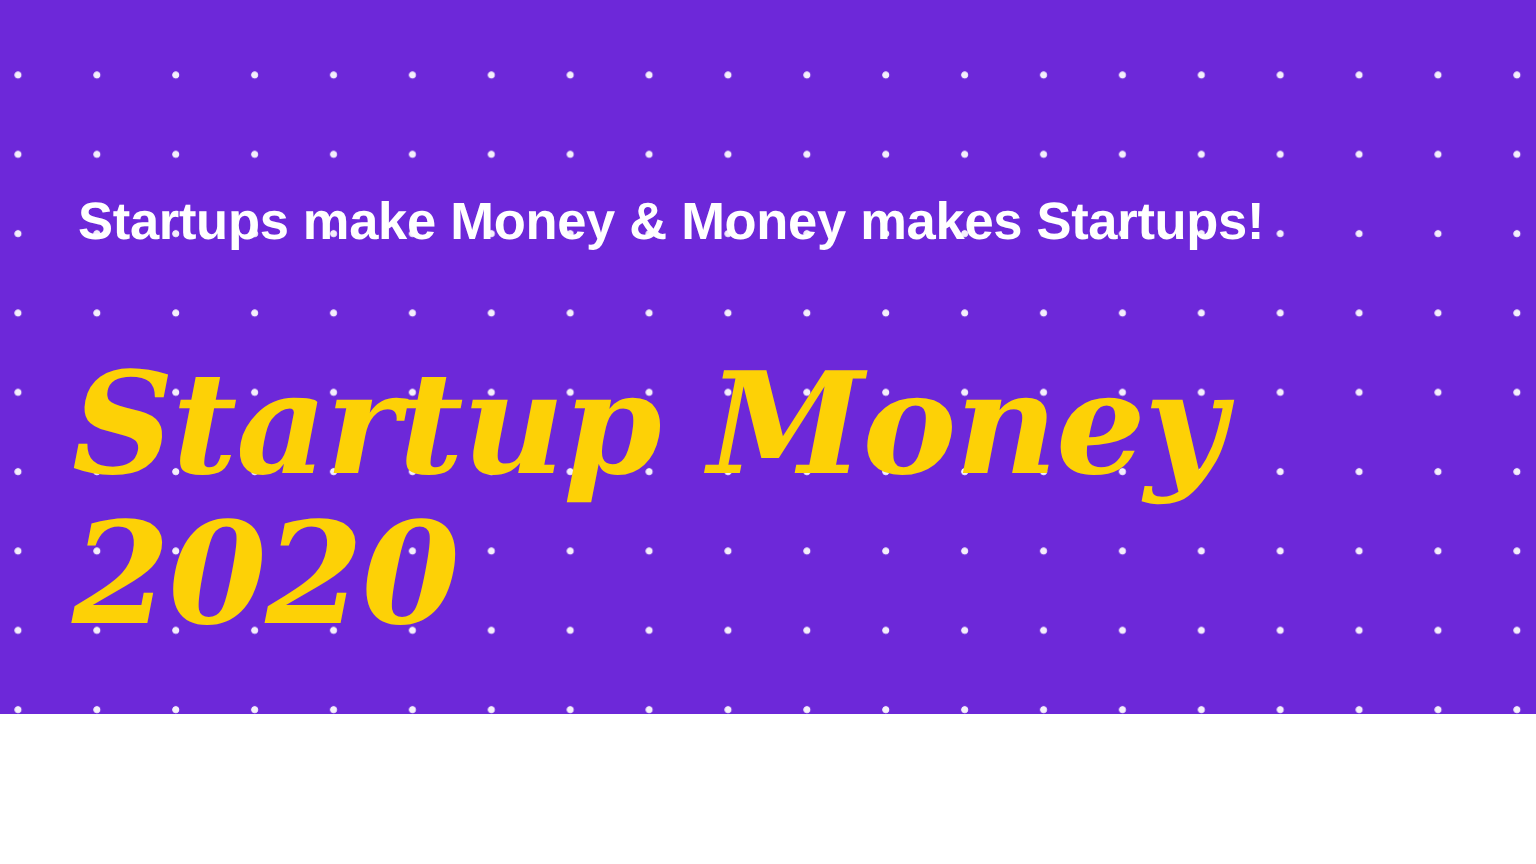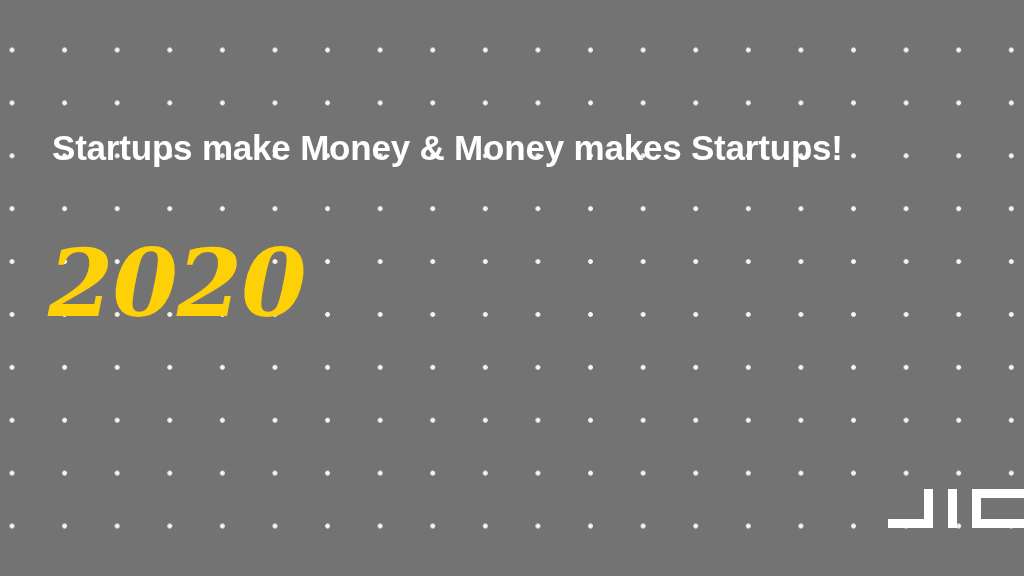--- a/index.html
+++ b/index.html
@@ -11,22 +11,22 @@
     width: 1024px;
     height: 576px;
     overflow: hidden;
     font-family: "Liberation Sans", sans-serif;
   }
 
   
   #slide {
     position: relative;
     width: 1024px;
-    height: 576px;
-    background-color: #737373;
+    height: 476px;
+    background-color: #6d28d9;
     overflow: hidden;
   }
 
   
   #dot-grid {
     position: absolute;
     left: 0;
     top: 0;
     width: 1024px;
     height: 576px;
@@ -95,20 +95,21 @@
 </head>
 <body>
 
 <div id="slide">
 
   <div id="dot-grid"></div>
 
   <h2 id="headline">Startups make Money &amp; Money makes Startups!</h2>
 
   <div id="title-block">
+    <span class="title-line">Startup Money</span>
     <span class="title-line">2020</span>
   </div>
 
   <div id="logo">
     <svg viewBox="0 0 136 39" xmlns="http://www.w3.org/2000/svg" aria-hidden="true">
 
       <g>
         <rect x="36" y="0" width="9" height="39" fill="#ffffff"></rect>
         <rect x="0" y="30" width="45" height="9" fill="#ffffff"></rect>
       </g>

